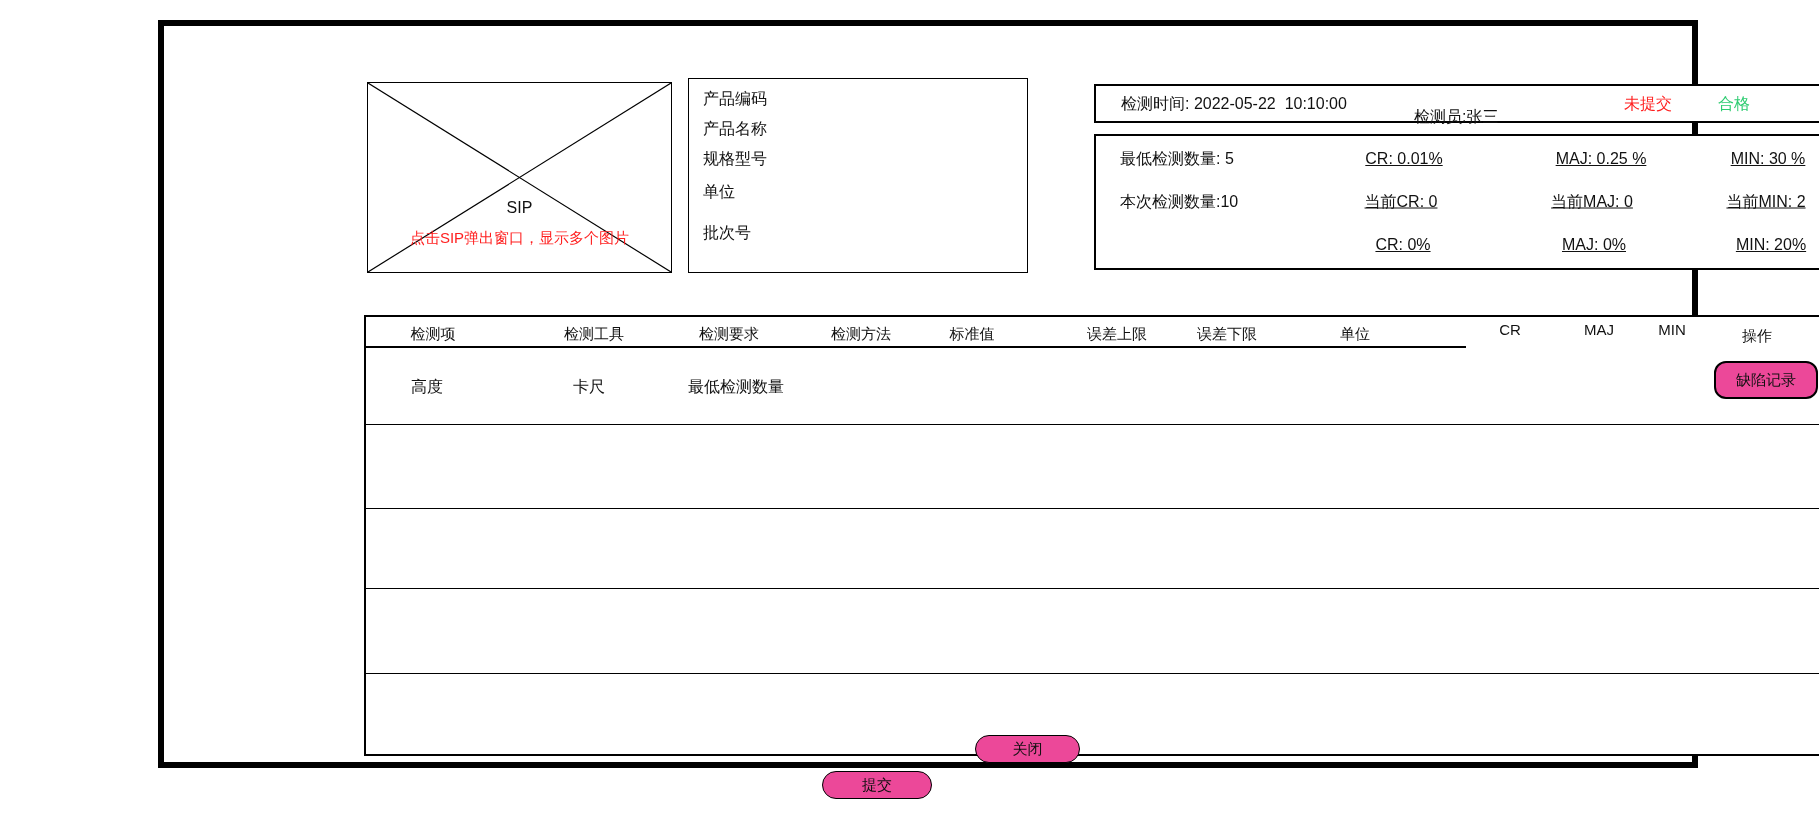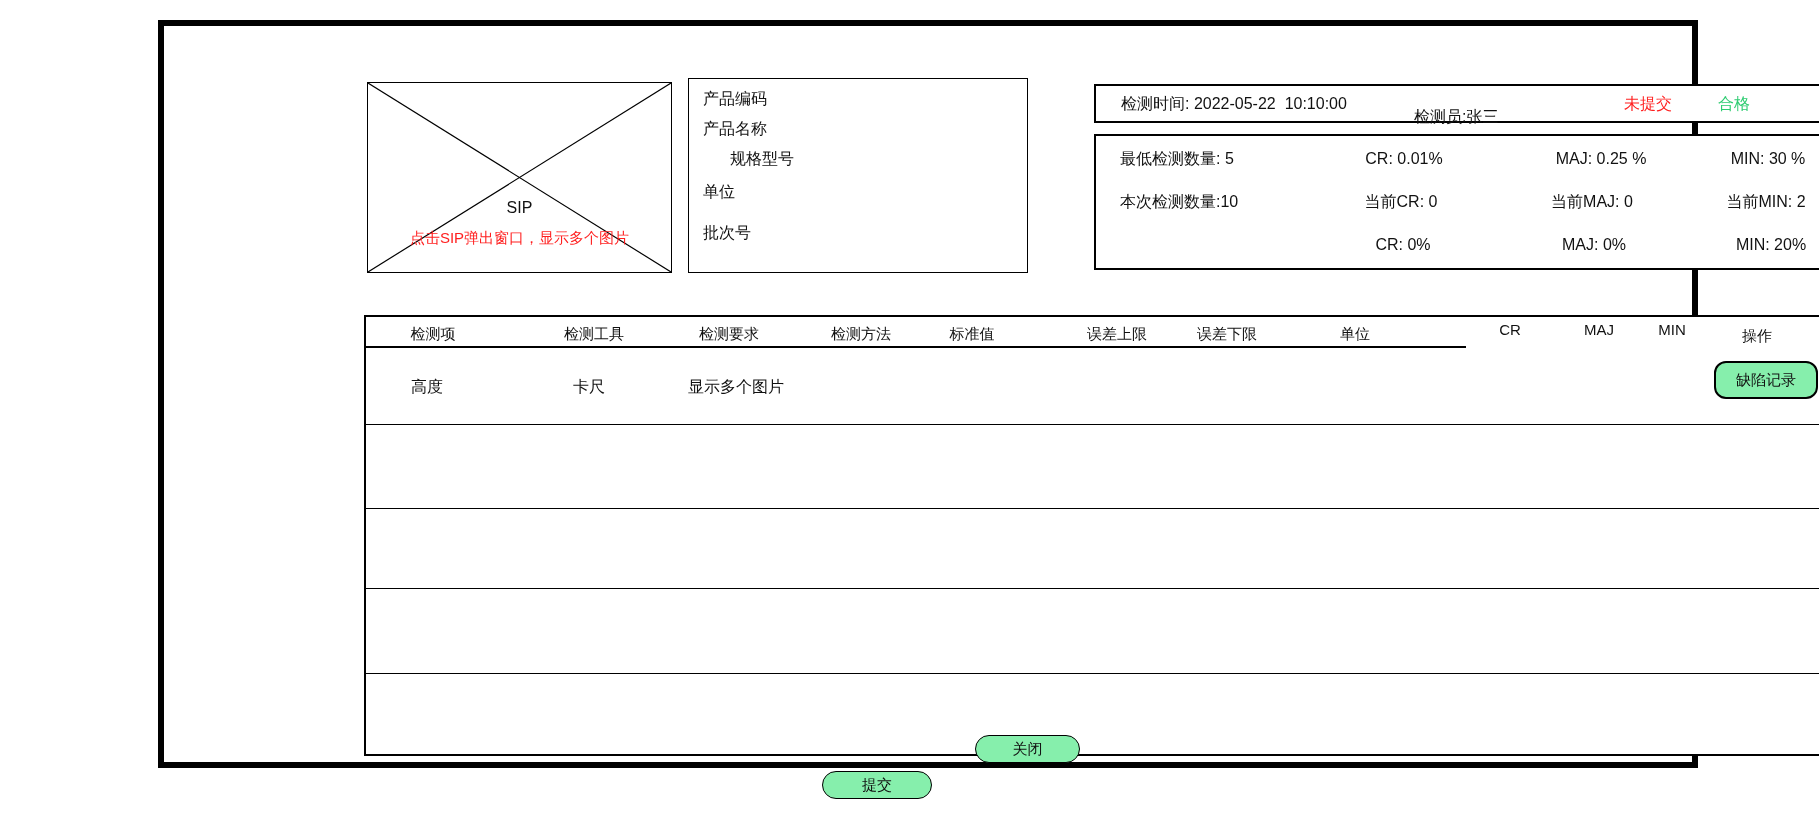--- a/index.html
+++ b/index.html
@@ -12,30 +12,30 @@
   .box { position:absolute; box-sizing:border-box; background:#fff; border:2px solid #000; }
   #imgBox   { left:203px; top:56px;  width:305px; height:191px; border-width:1.5px; }
   #infoBox  { left:524px; top:52px;  width:340px; height:195px; border-width:1.5px; }
   #hdrBox   { left:930px; top:58px;  width:736px; height:39px;  }
   #statsBox { left:930px; top:108px; width:736px; height:136px; }
   #tableBox { left:200px; top:289px; width:1460px; height:441px; }
 
   .t { position:absolute; font-size:15px; white-space:pre; }
   .c16 { font-size:16px; }
   .ctr { left:0; right:0; text-align:center; white-space:normal; }
-  .cc  { transform:translate(-50%,-50%); }
+  .cc  { transform:translate(-50%,-50%);text-decoration:underline; }
   .cl  { transform:translateY(-50%); }
   .thx { transform:translateX(-50%); }
 
   .cross-svg { position:absolute; left:0; top:0; width:100%; height:100%; }
 
   .hline { position:absolute; left:0; width:100%; border-top:1.5px solid #000; }
   .underline { position:absolute; left:0; border-top:2px solid #000; }
 
-  .sketch-btn { position:absolute; box-sizing:border-box; background:#86efac; border:2px solid #000;
+  .sketch-btn { position:absolute; box-sizing:border-box; background:#ec4899; border:2px solid #000;
                 border-radius:12px; font-family:"Liberation Sans", sans-serif; font-size:15px;
                 color:#111; display:flex; align-items:center; justify-content:center;
                 cursor:pointer; padding:0;text-align:right; }
   .pill { border-radius:14px; border-width:1.6px; }
 </style>
 </head>
 <body>
 
 <div id="canvas">
   <div class="frame">
@@ -45,21 +45,21 @@
         <line x1="0" y1="0" x2="305" y2="191" stroke="#000" stroke-width="1.2"></line>
         <line x1="305" y1="0" x2="0" y2="191" stroke="#000" stroke-width="1.2"></line>
       </svg>
       <div class="t c16 ctr" style="top:116px;">SIP</div>
       <div class="t ctr" style="top: 146px; color: rgb(255, 31, 31);">点击SIP弹出窗口，显示多个图片</div>
     </div>
 
     <div class="box" id="infoBox">
       <div class="t c16" style="left:14px; top:10px;">产品编码</div>
       <div class="t c16" style="left:14px; top:40px;">产品名称</div>
-      <div class="t c16" style="left:14px; top:70px;margin-left:27px;">规格型号</div>
+      <div class="t c16" style="left:14px; top:70px;">规格型号</div>
       <div class="t c16" style="left:14px; top:103px;">单位</div>
       <div class="t c16" style="left:14px; top:144px;">批次号</div>
     </div>
 
     <div class="box" id="hdrBox">
       <div class="t c16 cl" style="left:25px; top:50%;">检测时间: 2022-05-22  10:10:00</div>
       <div class="t c16 cl" style="left:318px; top:50%;margin-top:13px;">检测员:张三</div>
       <div class="t c16 cl" style="left: 528px; top: 50%; color: rgb(255, 31, 31);">未提交</div>
       <div class="t c16 cl" style="left: 622px; top: 50%; color: rgb(46, 204, 113);">合格</div>
     </div>
@@ -93,21 +93,21 @@
       <div class="t thx" style="left:1144px; top:4px;">CR</div>
       <div class="t thx" style="left:1233px; top:4px;">MAJ</div>
       <div class="t thx" style="left:1306px; top:4px;">MIN</div>
       <div class="t thx" style="left:1391px; top:10px;">操作</div>
 
       <div class="underline" style="top:29px; width:1100px;"></div>
 
       <div>
         <div class="t c16" style="left:45px;  top:60px;">高度</div>
         <div class="t c16" style="left:207px; top:60px;">卡尺</div>
-        <div class="t c16" style="left:322px; top:60px;">显示多个图片</div>
+        <div class="t c16" style="left:322px; top:60px;">最低检测数量</div>
         <button class="sketch-btn" style="left:1348px; top:44px; width:104px; height:38px;">缺陷记录</button>
       </div>
 
       <div class="hline" style="top:107px;"></div>
       <div class="hline" style="top:191px;"></div>
       <div class="hline" style="top:271px;"></div>
       <div class="hline" style="top:356px;"></div>
     </div>
   </div>
 

